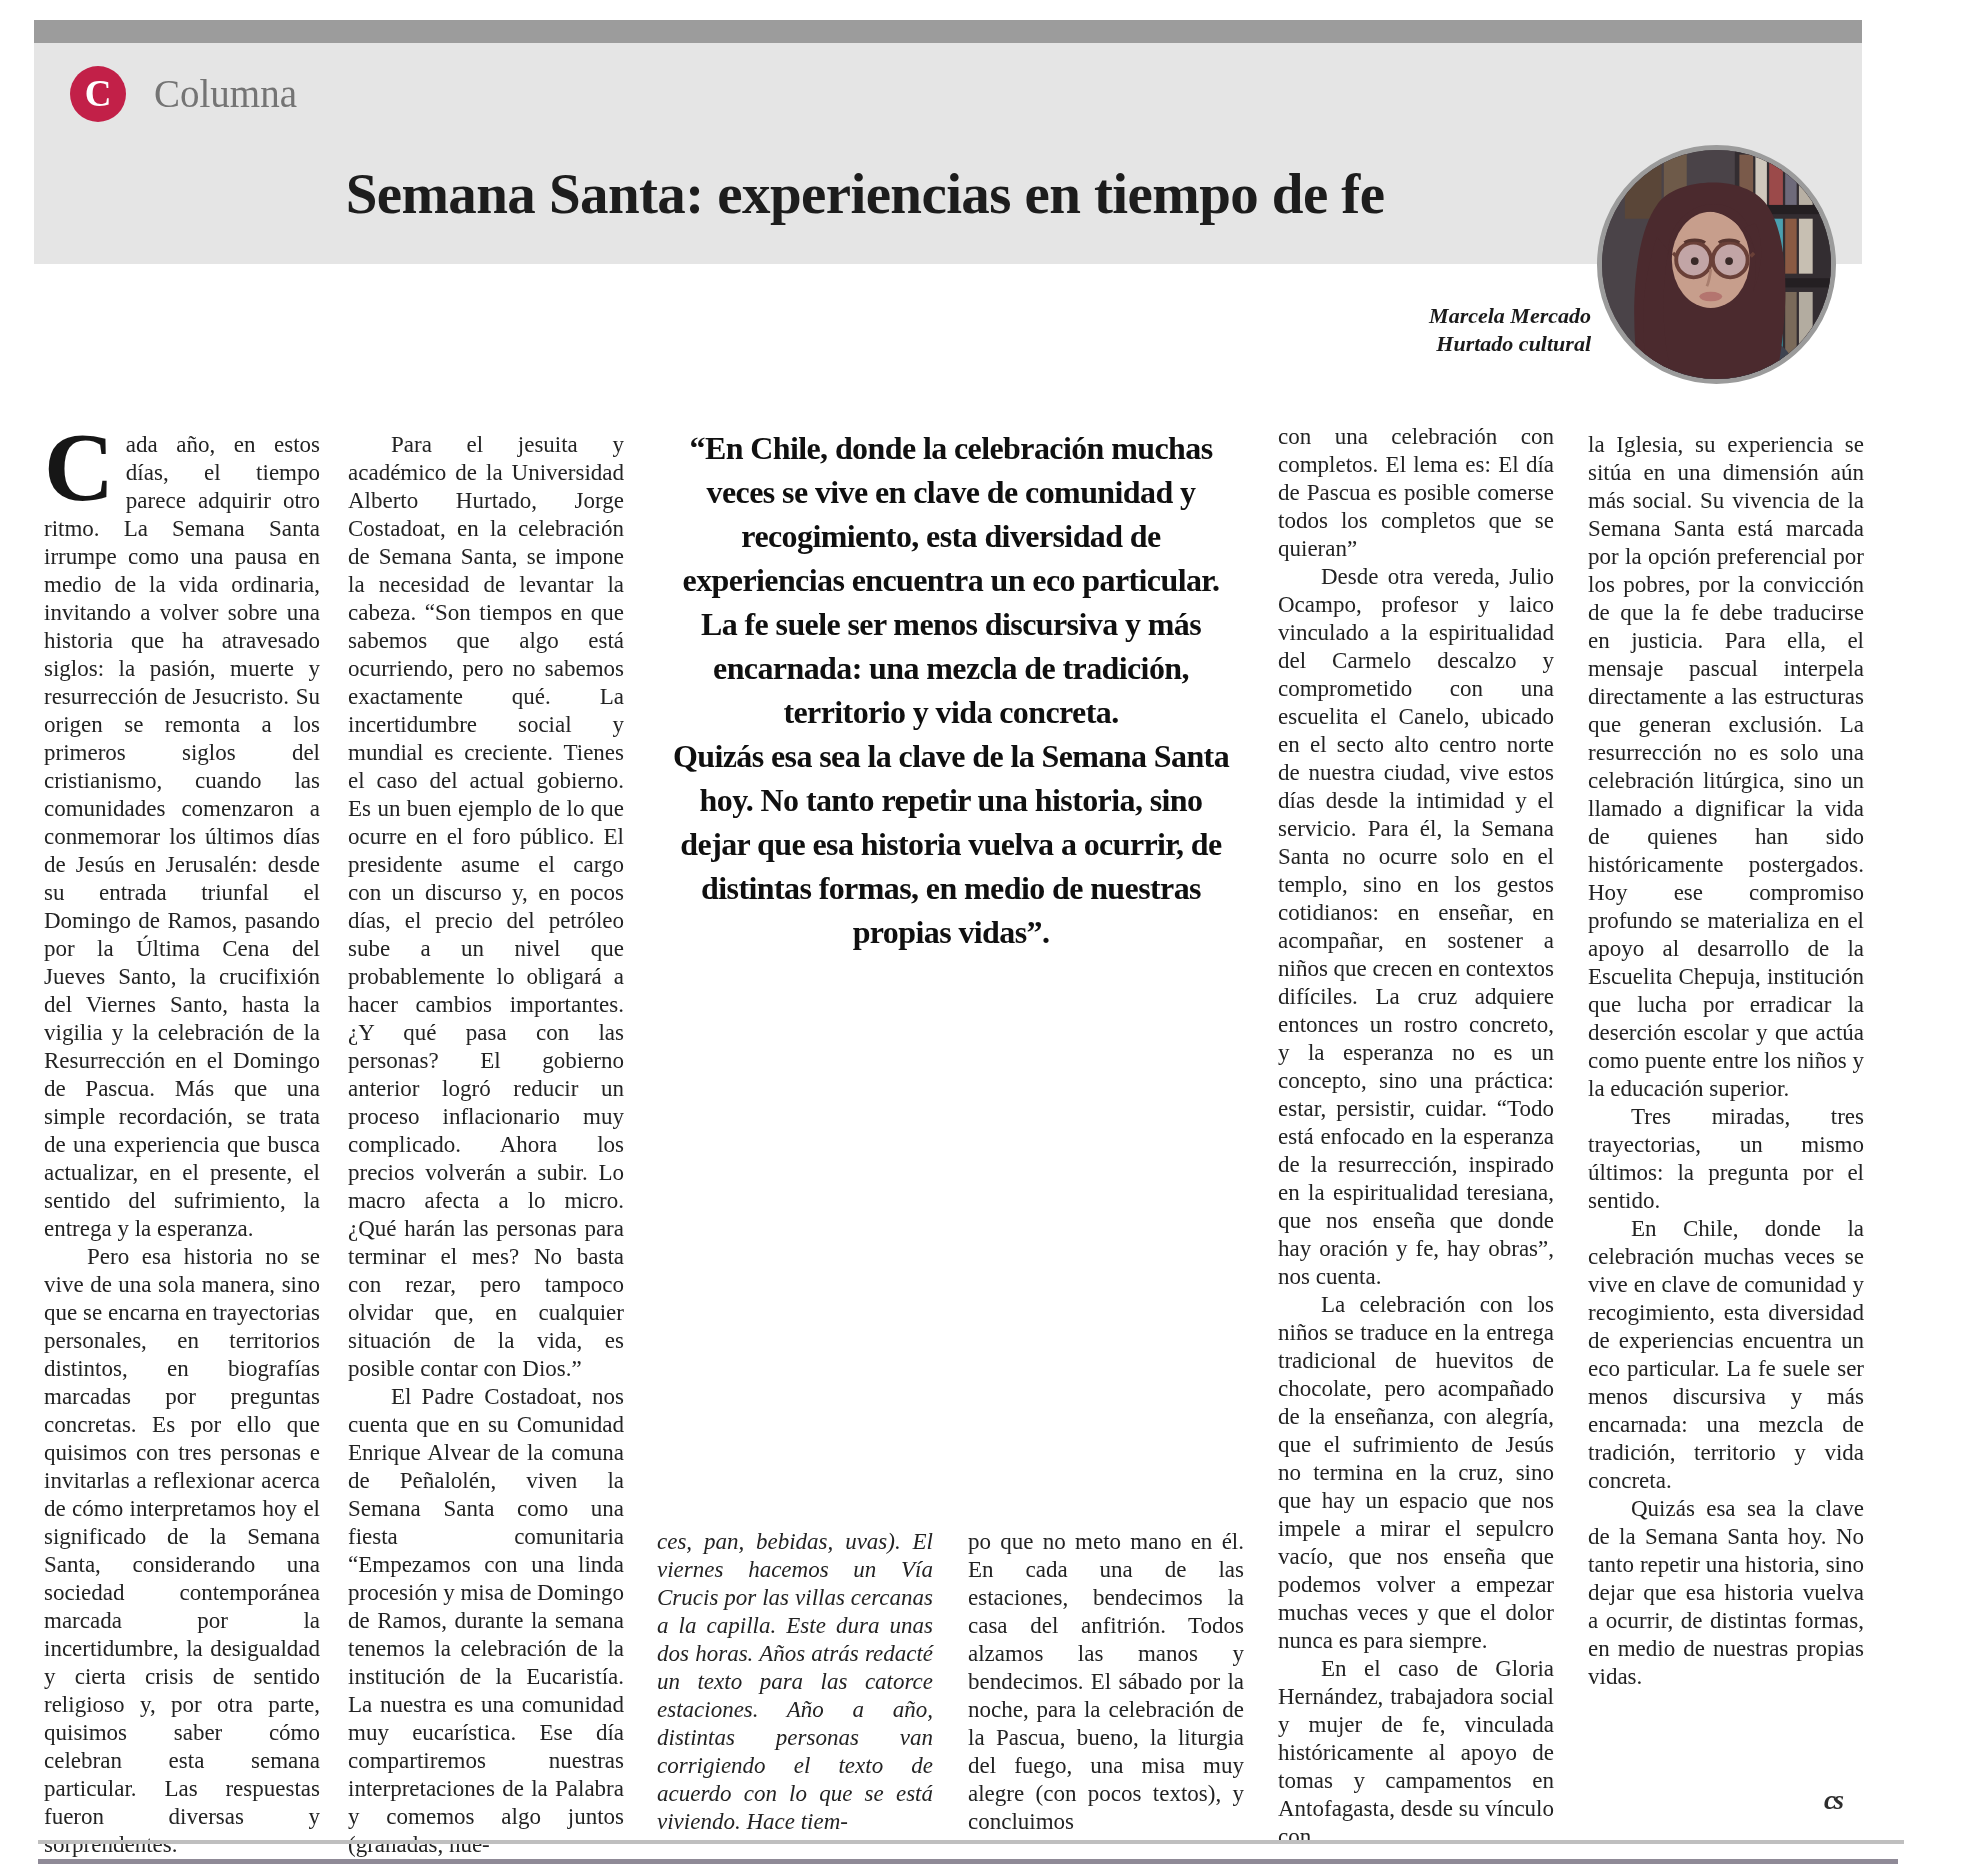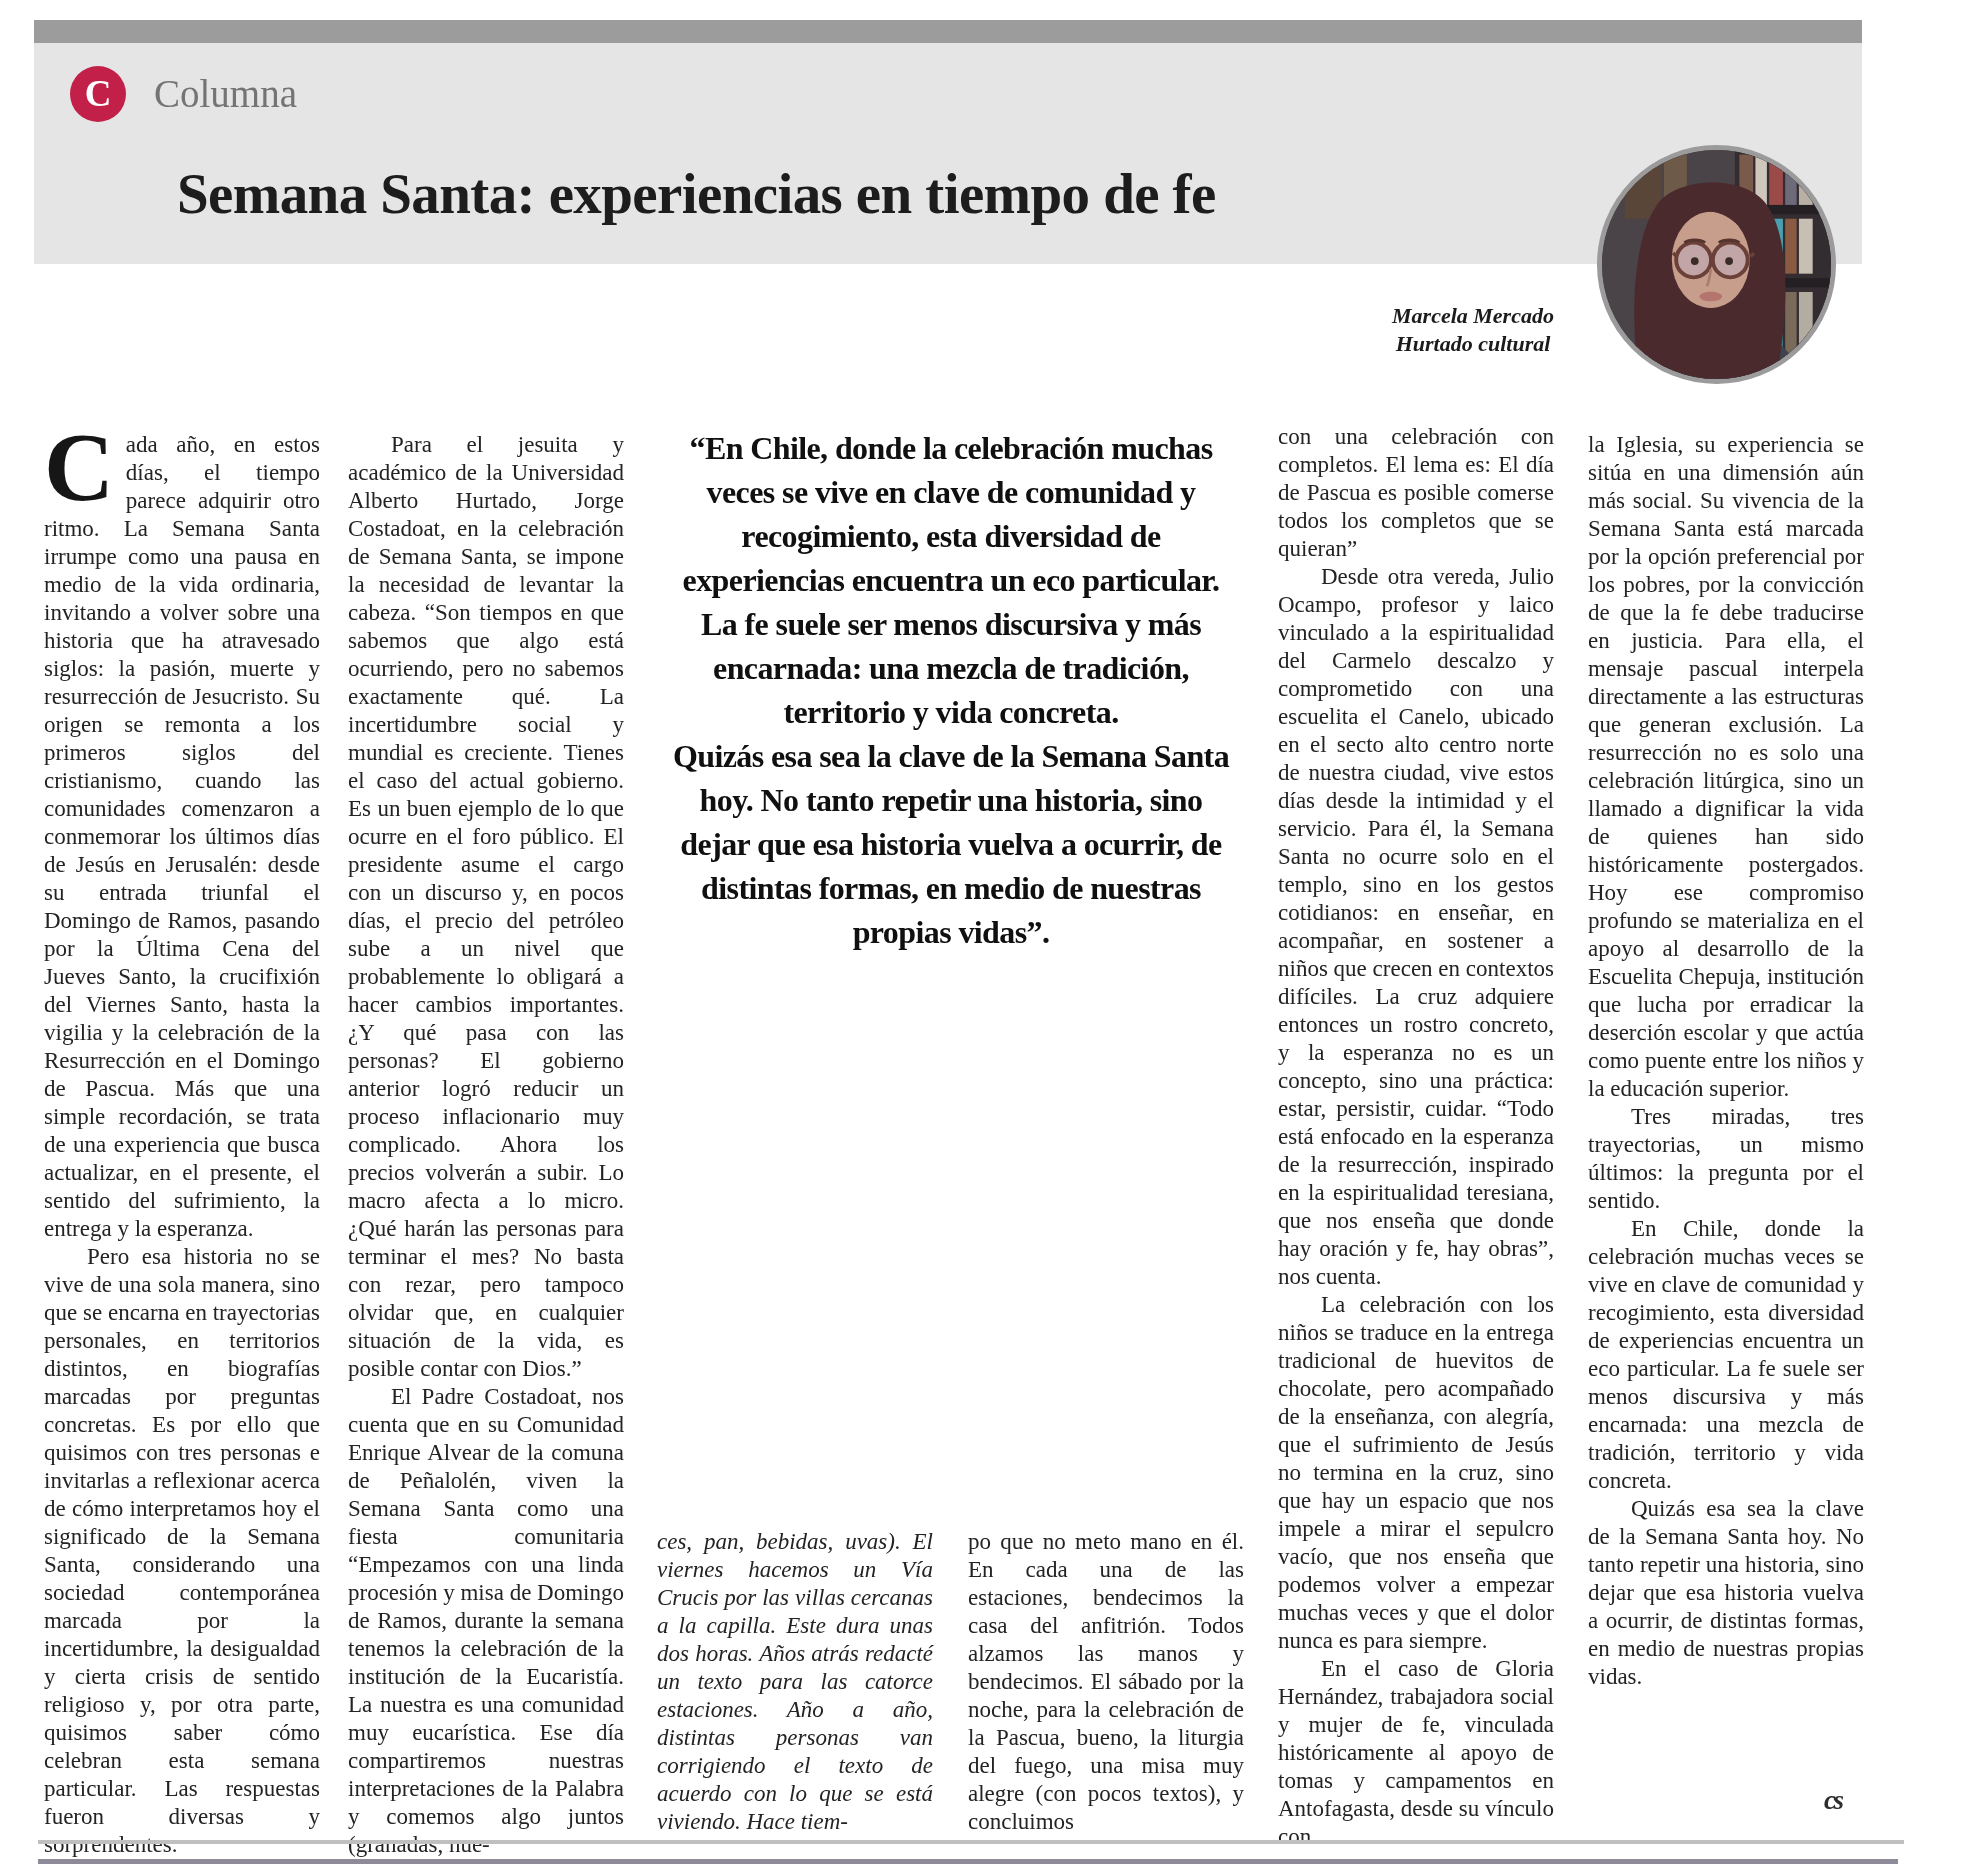--- a/index.html
+++ b/index.html
@@ -3,25 +3,25 @@
 <meta charset="utf-8">
 <style>
   html,body{margin:0;padding:0;background:#ffffff;}
   #page{position:relative;width:1975px;height:1867px;background:#ffffff;overflow:hidden;
         font-family:"Liberation Serif",serif;}
   .topbar{position:absolute;left:34px;top:19.5px;width:1828px;height:23.6px;background:#9c9c9c;}
   .band{position:absolute;left:34px;top:43px;width:1828px;height:221px;background:#e5e5e5;}
   .badge{position:absolute;left:70px;top:66px;width:56px;height:56px;border-radius:50%;
          background:#c22048;color:#ffffff;font:700 37px/56px "Liberation Serif",serif;text-align:center;}
   .seclabel{position:absolute;left:154px;top:66px;font:400 39px/56px "Liberation Serif",serif;color:#747474;}
-  .title{position:absolute;left:177px;top:161px;width:1376px;
+  .title{position:absolute;left:177px;top:161px;width:1376px;text-align:center;
          font:700 57px/65px "Liberation Serif",serif;letter-spacing:-0.6px;color:#1d1d1d;}
   .photo{position:absolute;left:1597px;top:145px;width:229px;height:229px;border:5.9px solid #9b9b9b;
          border-radius:50%;overflow:hidden;background:#4a4348;}
-  .byline{position:absolute;left:1355px;top:302px;width:236px;text-align:center;
+  .byline{position:absolute;left:1355px;top:302px;width:236px;text-align:right;
           font:italic 700 22px/28px "Liberation Serif",serif;color:#1b1b1b;}
   .col{position:absolute;width:276px;font:400 23px/28px "Liberation Serif",serif;
        text-align:justify;color:#232323;}
   .col p{margin:0;}
   .col p.ind{text-indent:43px;}
   .dropcap{float:left;font:700 97px/66px "Liberation Serif",serif;color:#161616;
            margin:3.5px 11.8px 0 0;}
   .quote{position:absolute;left:657px;top:426px;width:588px;text-align:center;white-space:pre-line;
          font:700 32px/44px "Liberation Serif",serif;letter-spacing:-0.6px;color:#101010;}
   .rule1{position:absolute;left:38px;top:1840px;width:1866px;height:3.5px;background:#bfbfbf;}

